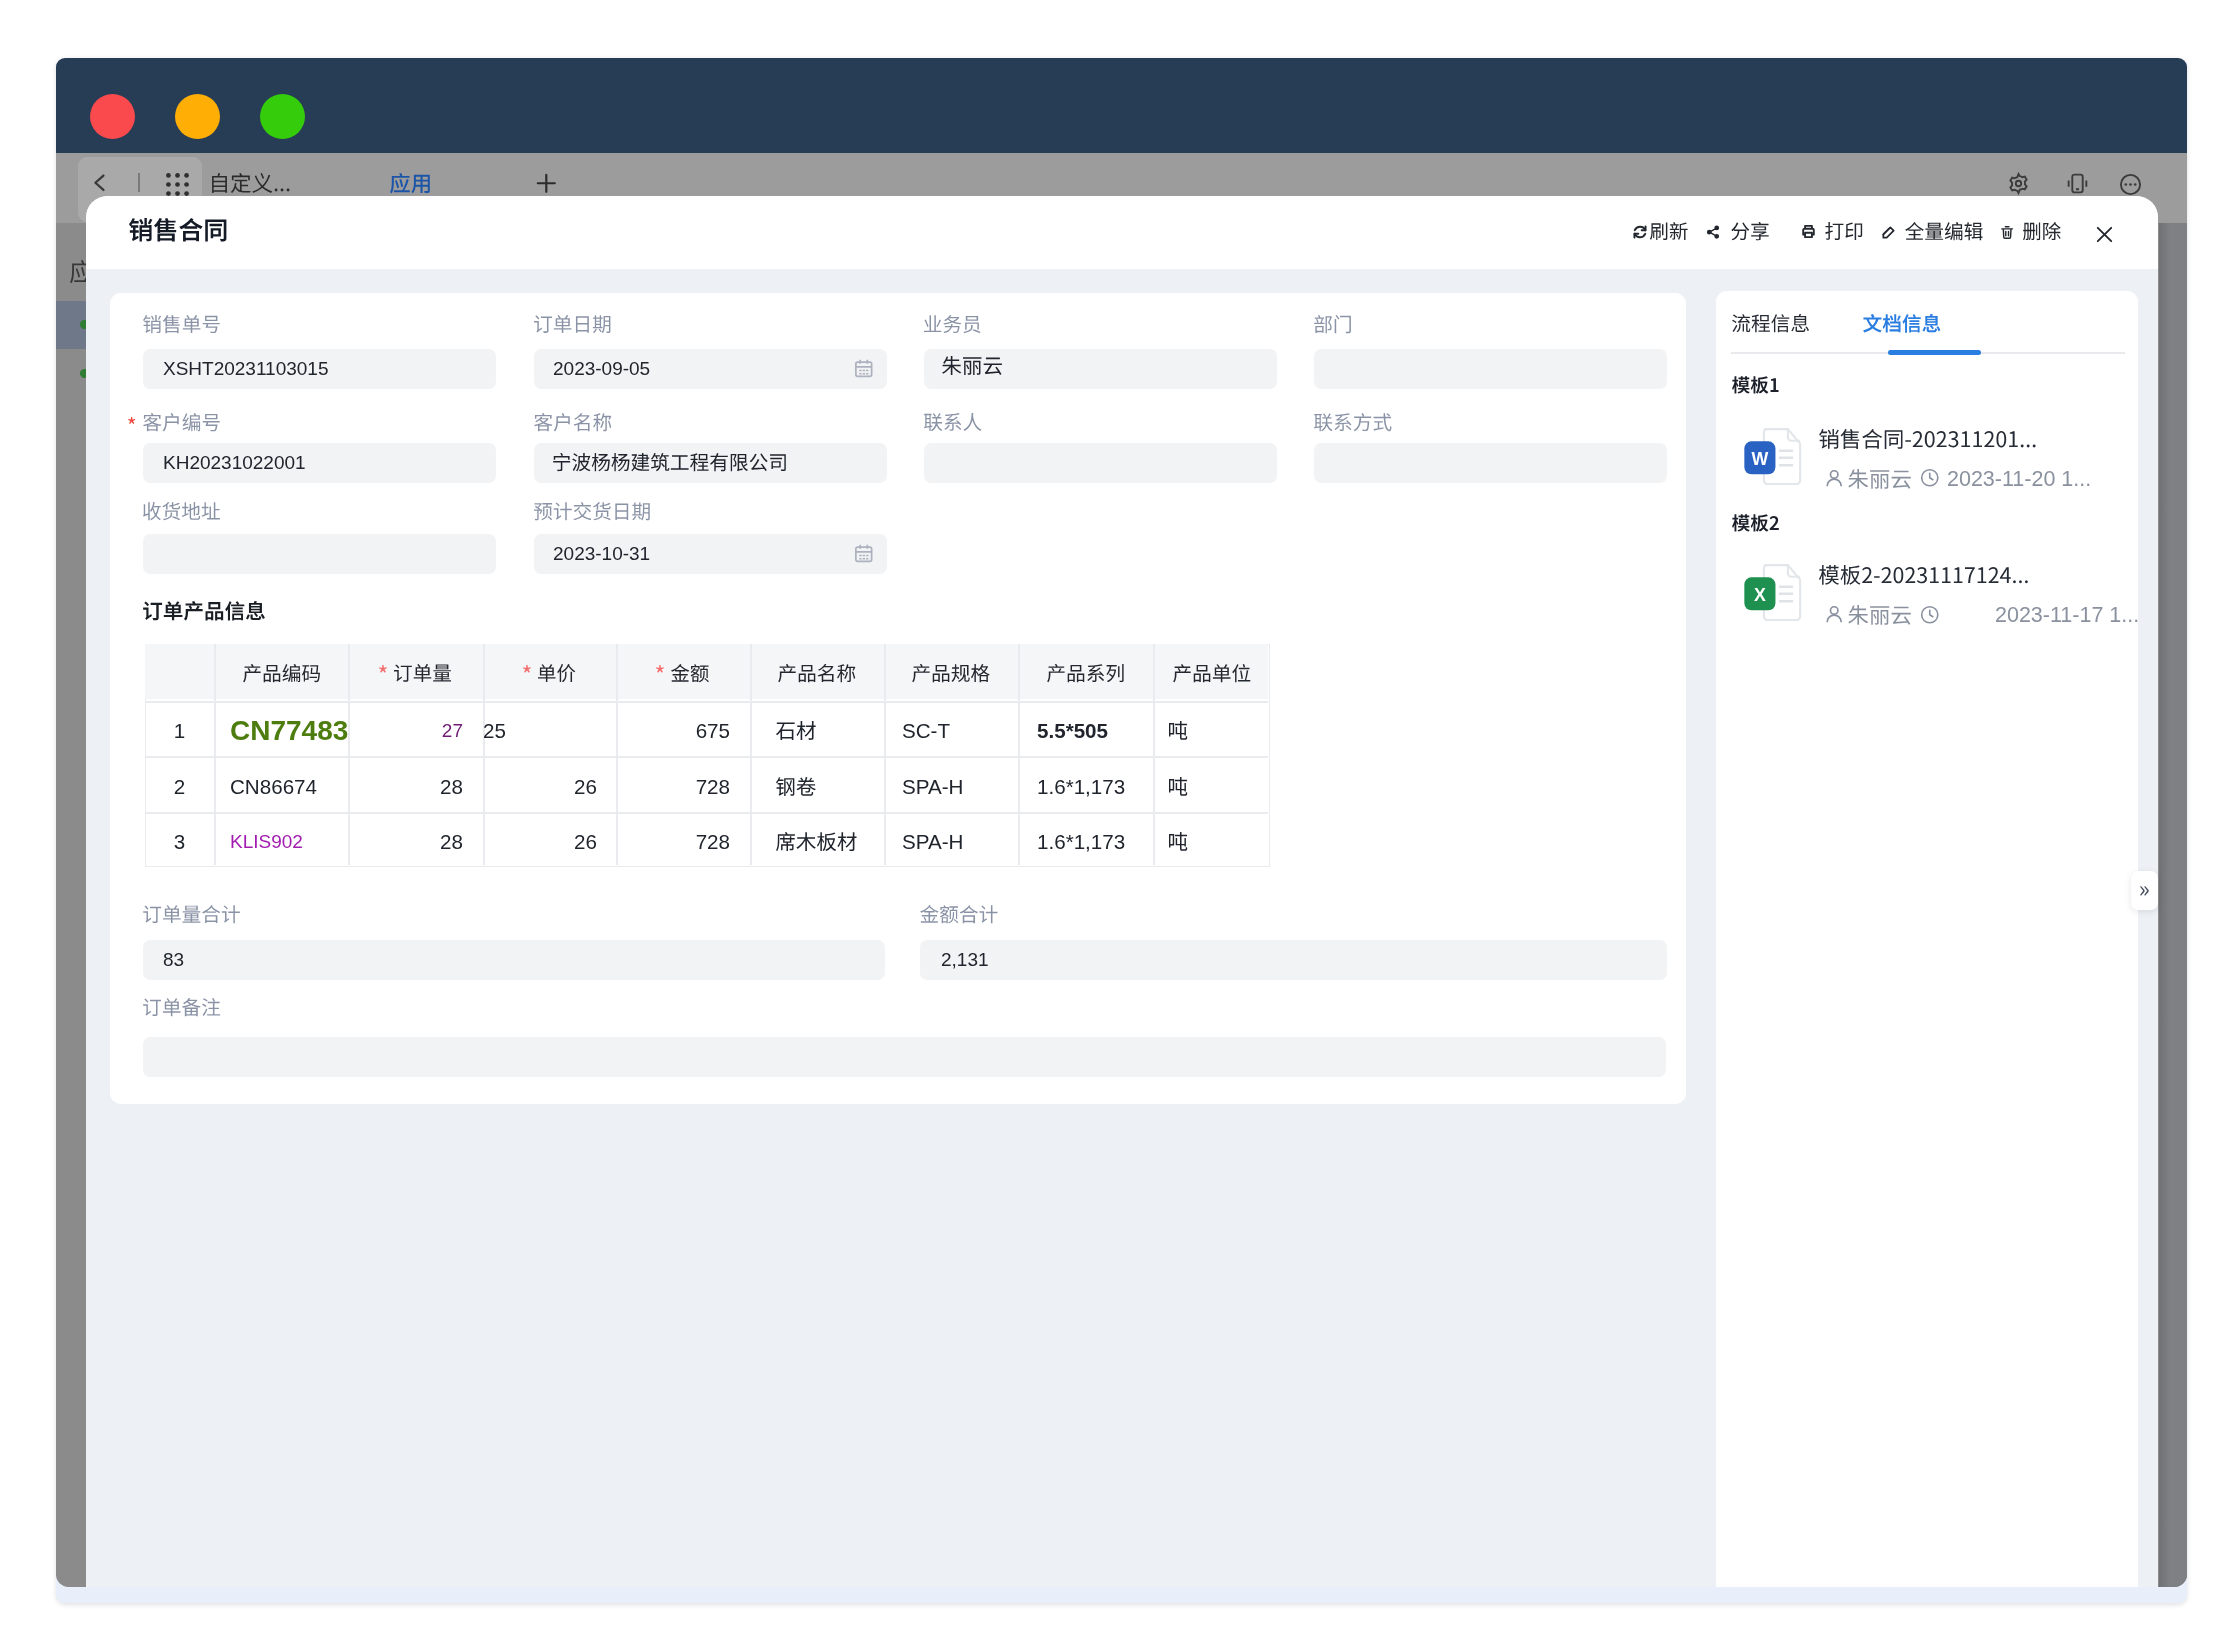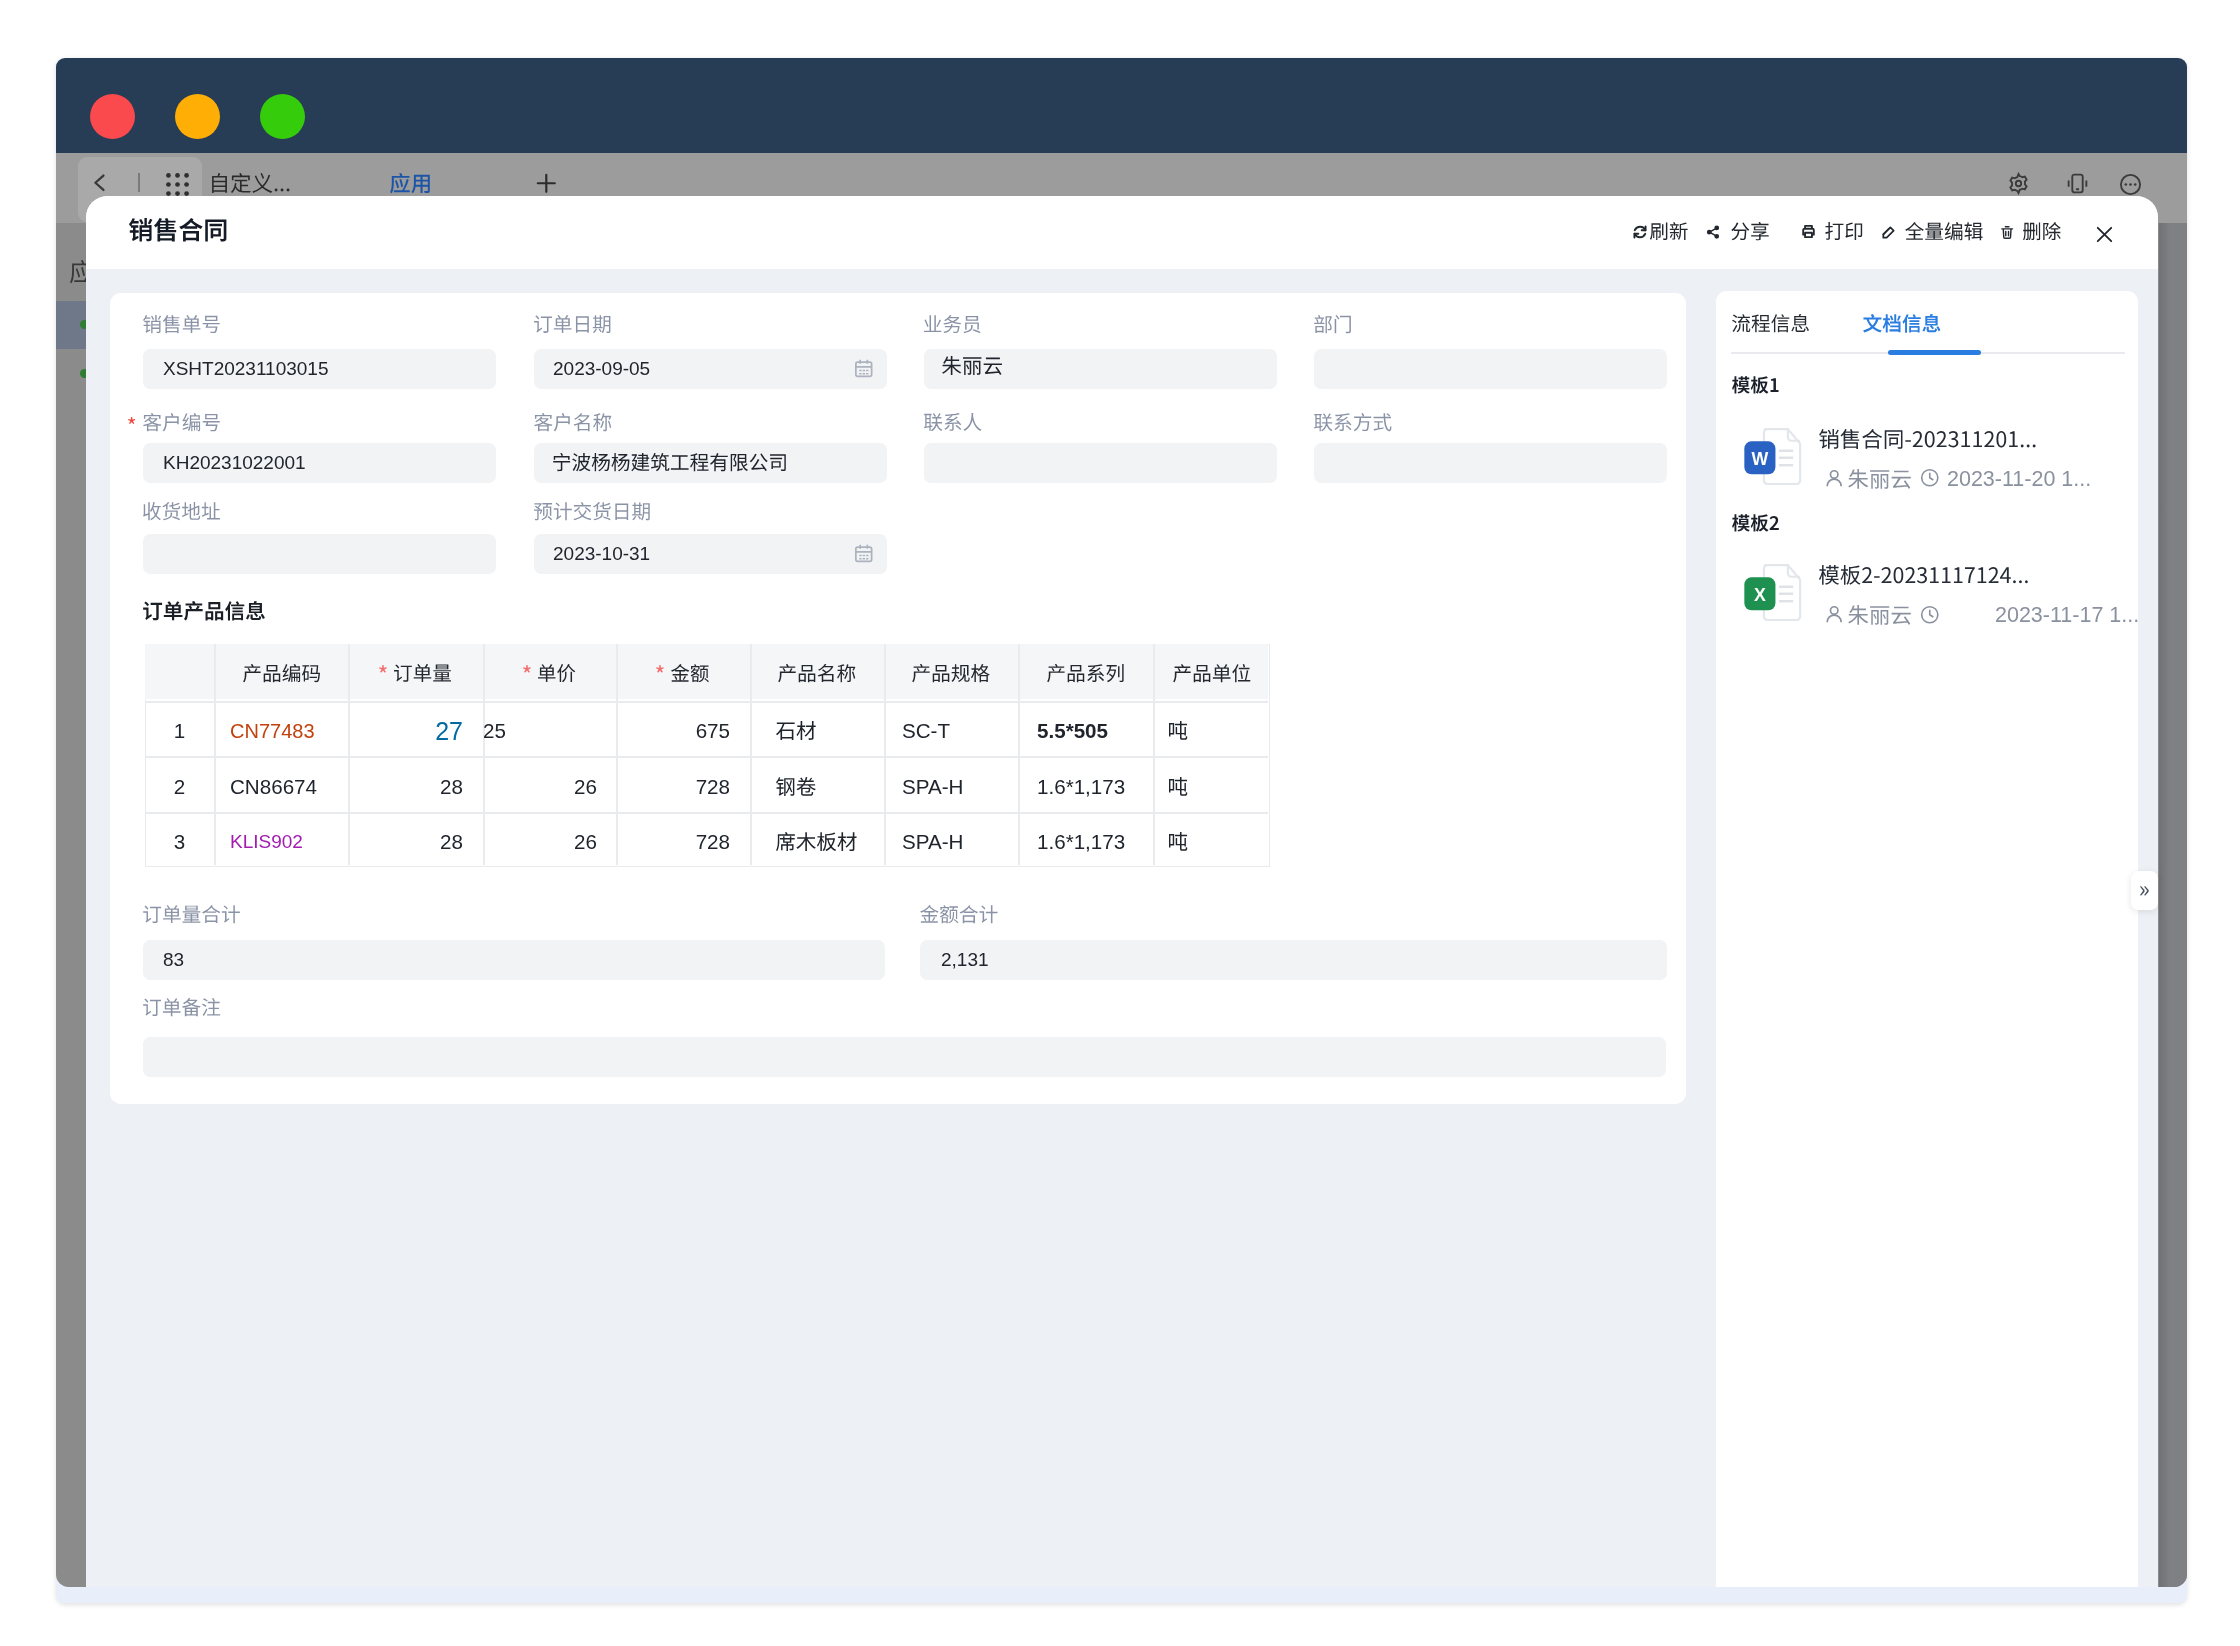--- a/index.html
+++ b/index.html
@@ -211,22 +211,22 @@
         <svg style="position:absolute;left:802px;top:371px;" width="79" height="19.7" viewBox="0.77 -18.51 88 22">
           <path d="M3.7 -10.2H20.4V-8.6H3.7ZM2.4 -15.8H19.9V-14.3H2.4ZM2.7 -10.2H4.5V-7.2Q4.5 -6.2 4.4 -5Q4.3 -3.8 4 -2.6Q3.8 -1.4 3.3 -0.2Q2.9 0.9 2.1 1.9Q2 1.8 1.8 1.5Q1.5 1.3 1.2 1.1Q1 0.9 0.8 0.8Q1.7 -0.4 2.1 -1.8Q2.5 -3.2 2.6 -4.6Q2.7 -6 2.7 -7.2ZM5.8 -13.5 7.2 -14.1Q7.8 -13.3 8.3 -12.5Q8.9 -11.6 9.2 -10.9L7.7 -10.3Q7.4 -10.9 6.9 -11.8Q6.3 -12.7 5.8 -13.5ZM15.2 -13.9 16.9 -13.3Q16.4 -12.4 15.7 -11.3Q15.1 -10.3 14.6 -9.6L13.3 -10.1Q13.6 -10.6 14 -11.3Q14.3 -12 14.6 -12.7Q14.9 -13.4 15.2 -13.9ZM9.4 -18.1 11 -18.5Q11.5 -17.9 12 -17.2Q12.4 -16.4 12.7 -15.9L10.9 -15.3Q10.7 -15.9 10.3 -16.7Q9.8 -17.4 9.4 -18.1ZM28.6 -16V-11.8H37.4V-16ZM27 -17.5H39.1V-10.2H27ZM23.8 -7.9H31.7V1.6H30V-6.3H25.4V1.8H23.8ZM34.1 -7.9H42.3V1.6H40.7V-6.3H35.7V1.8H34.1ZM24.5 -1H30.7V0.6H24.5ZM34.9 -1H41.4V0.6H34.9ZM45.4 -14.8H53.2V-13.3H45.4ZM44.9 -9.7H53.4V-8.2H44.9ZM48.6 -18.3H50.1V-11.1Q50.1 -9.7 50 -8Q49.9 -6.3 49.5 -4.6Q49.1 -2.9 48.3 -1.3Q47.4 0.3 46 1.5Q45.9 1.4 45.7 1.1Q45.5 0.9 45.2 0.7Q45 0.5 44.8 0.4Q46.2 -0.7 46.9 -2.2Q47.7 -3.6 48 -5.2Q48.4 -6.8 48.5 -8.3Q48.6 -9.8 48.6 -11.1ZM49.8 -7.1Q50 -6.9 50.4 -6.5Q50.8 -6 51.3 -5.5Q51.7 -4.9 52.2 -4.4Q52.7 -3.8 53 -3.4Q53.4 -2.9 53.6 -2.7L52.4 -1.5Q52.1 -1.9 51.7 -2.6Q51.2 -3.3 50.6 -4Q50.1 -4.7 49.6 -5.3Q49.1 -6 48.8 -6.3ZM54.5 -17.4H63.8V-5.7H62.1V-16H56.1V-5.7H54.5ZM59.1 -6.4H60.6V-0.8Q60.6 -0.3 60.7 -0.2Q60.9 -0 61.3 -0H62.8Q63.2 -0 63.4 -0.3Q63.6 -0.6 63.6 -1.3Q63.7 -2.1 63.8 -3.6Q64.1 -3.4 64.4 -3.3Q64.8 -3.1 65.1 -3Q65 -1.3 64.8 -0.4Q64.7 0.6 64.2 0.9Q63.8 1.3 62.9 1.3H61.1Q60 1.3 59.5 0.9Q59.1 0.5 59.1 -0.6ZM58.4 -14.1H59.9V-9.8Q59.9 -8.4 59.6 -6.9Q59.4 -5.3 58.7 -3.8Q58 -2.2 56.6 -0.8Q55.3 0.6 53.1 1.7Q53 1.6 52.9 1.3Q52.7 1.1 52.5 0.9Q52.3 0.7 52.1 0.5Q54.2 -0.5 55.4 -1.8Q56.7 -3.1 57.3 -4.4Q57.9 -5.8 58.1 -7.2Q58.4 -8.6 58.4 -9.9ZM78.2 -16.1H84.4V-14.7H78.2ZM76.2 -6.3H85.4V1.7H83.8V-4.9H77.7V1.8H76.2ZM76.8 -0.6H84.7V0.8H76.8ZM78.8 -18.5 80.4 -18.1Q79.8 -16.6 79 -15.2Q78.2 -13.9 77.2 -12.7Q76.3 -11.5 75.3 -10.7Q75.1 -10.8 74.9 -11Q74.7 -11.2 74.4 -11.4Q74.2 -11.6 74 -11.8Q75.5 -13 76.8 -14.7Q78 -16.5 78.8 -18.5ZM83.9 -16.1H84.2L84.5 -16.2L85.6 -15.7Q84.8 -13.6 83.7 -12Q82.5 -10.3 81 -9Q79.6 -7.6 77.9 -6.7Q76.2 -5.7 74.4 -5.1Q74.3 -5.4 74 -5.8Q73.7 -6.2 73.5 -6.4Q75.2 -6.9 76.8 -7.8Q78.4 -8.7 79.8 -9.9Q81.2 -11.1 82.2 -12.6Q83.3 -14.1 83.9 -15.8ZM78 -15Q78.7 -13.4 80 -11.8Q81.3 -10.3 83.2 -9Q85.1 -7.7 87.5 -6.9Q87.3 -6.8 87.1 -6.5Q86.9 -6.3 86.8 -6Q86.6 -5.8 86.5 -5.6Q84 -6.4 82.1 -7.8Q80.2 -9.2 78.9 -10.9Q77.6 -12.6 76.8 -14.2ZM67.1 -13.8H74.9V-12.2H67.1ZM70.4 -18.5H72V1.7H70.4ZM70.4 -12.8 71.4 -12.4Q71.2 -11.1 70.7 -9.7Q70.3 -8.3 69.8 -6.9Q69.3 -5.6 68.7 -4.4Q68.1 -3.2 67.5 -2.4Q67.4 -2.7 67.1 -3.1Q66.8 -3.6 66.6 -3.8Q67.2 -4.6 67.8 -5.6Q68.3 -6.7 68.8 -7.9Q69.3 -9.1 69.7 -10.3Q70.1 -11.6 70.4 -12.8ZM71.9 -11.3Q72.1 -11.1 72.5 -10.6Q72.9 -10.2 73.4 -9.6Q73.9 -9 74.3 -8.5Q74.6 -8.1 74.8 -7.8L73.8 -6.6Q73.6 -6.9 73.3 -7.5Q72.9 -8 72.5 -8.6Q72.1 -9.2 71.7 -9.8Q71.3 -10.3 71.1 -10.6Z" fill="#23272E"></path>
         </svg>
         <svg style="position:absolute;left:937px;top:371px;" width="78" height="19.7" viewBox="0.77 -18.51 87 22">
           <path d="M3.7 -10.2H20.4V-8.6H3.7ZM2.4 -15.8H19.9V-14.3H2.4ZM2.7 -10.2H4.5V-7.2Q4.5 -6.2 4.4 -5Q4.3 -3.8 4 -2.6Q3.8 -1.4 3.3 -0.2Q2.9 0.9 2.1 1.9Q2 1.8 1.8 1.5Q1.5 1.3 1.2 1.1Q1 0.9 0.8 0.8Q1.7 -0.4 2.1 -1.8Q2.5 -3.2 2.6 -4.6Q2.7 -6 2.7 -7.2ZM5.8 -13.5 7.2 -14.1Q7.8 -13.3 8.3 -12.5Q8.9 -11.6 9.2 -10.9L7.7 -10.3Q7.4 -10.9 6.9 -11.8Q6.3 -12.7 5.8 -13.5ZM15.2 -13.9 16.9 -13.3Q16.4 -12.4 15.7 -11.3Q15.1 -10.3 14.6 -9.6L13.3 -10.1Q13.6 -10.6 14 -11.3Q14.3 -12 14.6 -12.7Q14.9 -13.4 15.2 -13.9ZM9.4 -18.1 11 -18.5Q11.5 -17.9 12 -17.2Q12.4 -16.4 12.7 -15.9L10.9 -15.3Q10.7 -15.9 10.3 -16.7Q9.8 -17.4 9.4 -18.1ZM28.6 -16V-11.8H37.4V-16ZM27 -17.5H39.1V-10.2H27ZM23.8 -7.9H31.7V1.6H30V-6.3H25.4V1.8H23.8ZM34.1 -7.9H42.3V1.6H40.7V-6.3H35.7V1.8H34.1ZM24.5 -1H30.7V0.6H24.5ZM34.9 -1H41.4V0.6H34.9ZM50.3 -4.9 51.9 -4.3Q51.3 -3.5 50.4 -2.6Q49.6 -1.7 48.7 -0.9Q47.8 -0.2 47 0.4Q46.8 0.3 46.6 0.1Q46.3 -0.1 46 -0.3Q45.8 -0.5 45.5 -0.7Q46.9 -1.5 48.1 -2.6Q49.4 -3.7 50.3 -4.9ZM58 -4.2 59.3 -5Q60.2 -4.4 61.2 -3.6Q62.2 -2.7 63.1 -1.9Q64 -1.1 64.6 -0.5L63.2 0.5Q62.6 -0.1 61.8 -1Q60.9 -1.8 59.9 -2.6Q58.9 -3.5 58 -4.2ZM54.4 -6.7H56V-0.4Q56 0.3 55.9 0.6Q55.7 1 55.1 1.2Q54.6 1.4 53.7 1.5Q52.9 1.5 51.7 1.5Q51.6 1.1 51.4 0.7Q51.2 0.2 51 -0.1Q51.7 -0.1 52.3 -0.1Q52.9 -0.1 53.3 -0.1Q53.8 -0.1 53.9 -0.1Q54.2 -0.1 54.3 -0.2Q54.4 -0.3 54.4 -0.4ZM61.7 -18.3 62.8 -16.9Q61.3 -16.6 59.3 -16.3Q57.4 -16 55.3 -15.8Q53.1 -15.5 51 -15.4Q48.8 -15.2 46.8 -15.1Q46.7 -15.4 46.6 -15.9Q46.5 -16.3 46.3 -16.6Q48.4 -16.7 50.5 -16.8Q52.6 -17 54.7 -17.2Q56.7 -17.4 58.5 -17.7Q60.3 -18 61.7 -18.3ZM46.8 -5.4Q46.8 -5.6 46.7 -5.8Q46.6 -6.1 46.5 -6.4Q46.4 -6.7 46.3 -6.9Q46.9 -7 47.6 -7.3Q48.4 -7.6 49.4 -8.1Q50 -8.4 51.1 -9Q52.2 -9.6 53.6 -10.5Q55 -11.3 56.5 -12.4Q58 -13.4 59.4 -14.5L60.6 -13.5Q57.5 -11.1 54.3 -9.3Q51.1 -7.4 48 -6.1V-6.1Q48 -6.1 47.8 -6Q47.6 -5.9 47.4 -5.8Q47.2 -5.7 47 -5.6Q46.8 -5.5 46.8 -5.4ZM46.8 -5.4 46.8 -6.6 47.9 -7.2 62 -8.1Q62 -7.8 62 -7.4Q62 -7 62 -6.8Q58.7 -6.5 56.4 -6.4Q54 -6.2 52.4 -6.1Q50.8 -5.9 49.8 -5.8Q48.8 -5.7 48.2 -5.7Q47.6 -5.6 47.3 -5.5Q47 -5.5 46.8 -5.4ZM48 -10Q48 -10.1 47.9 -10.4Q47.9 -10.7 47.8 -11Q47.7 -11.3 47.6 -11.5Q47.9 -11.5 48.3 -11.7Q48.7 -12 49.2 -12.3Q49.4 -12.5 50 -12.9Q50.5 -13.3 51.1 -13.9Q51.8 -14.5 52.5 -15.2Q53.2 -15.9 53.8 -16.6L55.2 -15.8Q53.7 -14.3 52.2 -13Q50.6 -11.7 49.1 -10.7V-10.7Q49.1 -10.7 48.9 -10.6Q48.8 -10.6 48.6 -10.5Q48.4 -10.4 48.2 -10.2Q48 -10.1 48 -10ZM48 -10 48 -11.1 48.9 -11.6 56.6 -12Q56.5 -11.7 56.5 -11.3Q56.4 -10.9 56.4 -10.7Q53.8 -10.5 52.2 -10.4Q50.6 -10.3 49.8 -10.3Q49 -10.2 48.6 -10.1Q48.2 -10.1 48 -10ZM58.6 -9.8 59.9 -10.4Q60.7 -9.7 61.6 -8.8Q62.5 -7.9 63.2 -7.1Q63.9 -6.2 64.4 -5.5L63.1 -4.7Q62.6 -5.4 61.9 -6.3Q61.2 -7.2 60.3 -8.1Q59.4 -9 58.6 -9.8ZM67.3 -17.3H78.6V-15.7H67.3ZM71.1 -16.7 72.7 -16.4Q72.3 -14.3 71.7 -12.5Q71 -10.6 70.2 -8.9Q69.4 -7.3 68.4 -6.1Q68.3 -6.2 68.1 -6.4Q67.8 -6.7 67.6 -6.9Q67.3 -7.1 67.2 -7.2Q68.1 -8.3 68.9 -9.8Q69.6 -11.3 70.2 -13Q70.8 -14.8 71.1 -16.7ZM71.1 -12.4H76.6V-10.9H70.6ZM76.3 -12.4H76.6L76.9 -12.5L77.9 -12.1Q77.4 -8.3 76.1 -5.6Q74.8 -2.8 72.9 -1Q71.1 0.8 68.7 1.9Q68.6 1.7 68.5 1.4Q68.3 1.1 68.1 0.9Q67.9 0.7 67.7 0.5Q69.9 -0.4 71.7 -2Q73.4 -3.7 74.6 -6.2Q75.8 -8.7 76.3 -12.1ZM70 -6.6 70.9 -7.9Q71.6 -7.5 72.3 -6.9Q73 -6.4 73.6 -5.9Q74.2 -5.4 74.6 -5L73.7 -3.6Q73.3 -4.1 72.6 -4.6Q72 -5.1 71.3 -5.7Q70.6 -6.2 70 -6.6ZM80.1 -15.9H81.7V-3.6H80.1ZM84.7 -18.4H86.3V-0.4Q86.3 0.4 86.1 0.8Q85.9 1.2 85.4 1.4Q84.9 1.6 84.1 1.6Q83.3 1.7 82 1.7Q82 1.4 81.8 0.9Q81.6 0.4 81.5 0.1Q82.4 0.1 83.1 0.1Q83.9 0.1 84.2 0.1Q84.4 0.1 84.5 -0Q84.7 -0.1 84.7 -0.4Z" fill="#23272E"></path>
         </svg>
         <svg style="position:absolute;left:1063px;top:371px;" width="79" height="19.7" viewBox="0.77 -18.64 88 22">
           <path d="M3.7 -10.2H20.4V-8.6H3.7ZM2.4 -15.8H19.9V-14.3H2.4ZM2.7 -10.2H4.5V-7.2Q4.5 -6.2 4.4 -5Q4.3 -3.8 4 -2.6Q3.8 -1.4 3.3 -0.2Q2.9 0.9 2.1 1.9Q2 1.8 1.8 1.5Q1.5 1.3 1.2 1.1Q1 0.9 0.8 0.8Q1.7 -0.4 2.1 -1.8Q2.5 -3.2 2.6 -4.6Q2.7 -6 2.7 -7.2ZM5.8 -13.5 7.2 -14.1Q7.8 -13.3 8.3 -12.5Q8.9 -11.6 9.2 -10.9L7.7 -10.3Q7.4 -10.9 6.9 -11.8Q6.3 -12.7 5.8 -13.5ZM15.2 -13.9 16.9 -13.3Q16.4 -12.4 15.7 -11.3Q15.1 -10.3 14.6 -9.6L13.3 -10.1Q13.6 -10.6 14 -11.3Q14.3 -12 14.6 -12.7Q14.9 -13.4 15.2 -13.9ZM9.4 -18.1 11 -18.5Q11.5 -17.9 12 -17.2Q12.4 -16.4 12.7 -15.9L10.9 -15.3Q10.7 -15.9 10.3 -16.7Q9.8 -17.4 9.4 -18.1ZM28.6 -16V-11.8H37.4V-16ZM27 -17.5H39.1V-10.2H27ZM23.8 -7.9H31.7V1.6H30V-6.3H25.4V1.8H23.8ZM34.1 -7.9H42.3V1.6H40.7V-6.3H35.7V1.8H34.1ZM24.5 -1H30.7V0.6H24.5ZM34.9 -1H41.4V0.6H34.9ZM54.1 -13.9H55.8V1.7H54.1ZM48.9 -9.6V-7.2H61.3V-9.6ZM48.9 -13.3V-10.9H61.3V-13.3ZM47.3 -14.7H63V-5.8H47.3ZM45.2 -3.7H64.9V-2.2H45.2ZM49.2 -17.7 50.6 -18.4Q51.3 -17.7 51.9 -16.7Q52.6 -15.8 52.9 -15.1L51.5 -14.4Q51.2 -15.1 50.5 -16Q49.8 -17 49.2 -17.7ZM59.6 -18.4 61.4 -17.8Q60.7 -16.7 60 -15.7Q59.2 -14.6 58.6 -13.8L57.2 -14.4Q57.6 -14.9 58 -15.6Q58.5 -16.3 58.9 -17Q59.3 -17.8 59.6 -18.4ZM74.1 -14.5H86.1V-12.9H74.1ZM75.6 -11.2 77.1 -11.5Q77.3 -10.4 77.6 -9.1Q77.9 -7.8 78.1 -6.6Q78.3 -5.3 78.5 -4.2Q78.6 -3.1 78.7 -2.2L77.1 -1.8Q77 -2.6 76.9 -3.8Q76.7 -4.9 76.5 -6.2Q76.3 -7.5 76.1 -8.8Q75.8 -10.1 75.6 -11.2ZM83 -11.7 84.8 -11.4Q84.5 -10.1 84.2 -8.5Q83.9 -7 83.6 -5.5Q83.3 -4 82.9 -2.6Q82.6 -1.2 82.3 -0.1L80.8 -0.5Q81.1 -1.6 81.5 -3Q81.8 -4.4 82.1 -5.9Q82.4 -7.5 82.6 -8.9Q82.9 -10.4 83 -11.7ZM73.2 -0.7H87V0.8H73.2ZM78.5 -18.2 80.1 -18.6Q80.4 -17.8 80.7 -16.9Q81.1 -15.9 81.2 -15.2L79.6 -14.7Q79.4 -15.4 79.1 -16.4Q78.8 -17.4 78.5 -18.2ZM72.3 -18.4 73.9 -17.9Q73.1 -16.1 72.2 -14.2Q71.2 -12.4 70.1 -10.8Q69 -9.2 67.8 -8Q67.7 -8.2 67.5 -8.5Q67.4 -8.8 67.2 -9.1Q67 -9.4 66.8 -9.6Q67.9 -10.7 68.9 -12.1Q69.9 -13.5 70.8 -15.1Q71.7 -16.7 72.3 -18.4ZM70 -12.7 71.6 -14.4 71.6 -14.3V1.7H70Z" fill="#23272E"></path>
         </svg>
         <div class="a" style="left:35px;top:410px;font-size:20.6px;color:#20252D;font-weight:400;white-space:nowrap;width:69px;text-align:center;line-height:56px">1</div>
-        <div class="a" style="left:120px;top:410px;font-size:20px;color:#c2410c;font-weight:400;white-space:nowrap;line-height:56px">CN77483</div>
-        <div class="a" style="left:238px;top:410px;font-size:25px;color:#0369a1;font-weight:400;white-space:nowrap;width:115px;text-align:right;line-height:56px">27</div>
+        <div class="a" style="left:120px;top:410px;font-size:28px;color:#4d7c0f;font-weight:700;white-space:nowrap;line-height:56px">CN77483</div>
+        <div class="a" style="left:238px;top:410px;font-size:19px;color:#701a75;font-weight:400;white-space:nowrap;width:115px;text-align:right;line-height:56px">27</div>
         <div class="a" style="left:373px;top:410px;font-size:20.6px;color:#20252D;font-weight:400;white-space:nowrap;width:114px;text-align:left;line-height:56px">25</div>
         <div class="a" style="left:506px;top:410px;font-size:20.6px;color:#20252D;font-weight:400;white-space:nowrap;width:114px;text-align:right;line-height:56px">675</div>
         <svg style="position:absolute;left:666px;top:428px;" width="41" height="20.6" viewBox="0.57 -19.33 46 23">
           <path d="M1.5 -17.6H21.5V-15.9H1.5ZM6.4 -1.4H19.4V0.2H6.4ZM5.6 -9.9H20.1V1.8H18.3V-8.2H7.4V1.8H5.6ZM8.4 -16.8 10.2 -16.3Q9.4 -13.9 8.2 -11.5Q7 -9.1 5.4 -7.1Q3.8 -5 1.8 -3.4Q1.6 -3.6 1.4 -3.9Q1.2 -4.1 1 -4.3Q0.8 -4.6 0.6 -4.7Q2.5 -6.2 4 -8.2Q5.5 -10.1 6.7 -12.4Q7.8 -14.6 8.4 -16.8ZM34 -14.4H45.1V-12.7H34ZM40.9 -19.3H42.7V-0.5Q42.7 0.4 42.4 0.8Q42.2 1.3 41.6 1.5Q41 1.7 40 1.7Q39 1.8 37.5 1.8Q37.4 1.4 37.2 0.9Q37.1 0.4 36.9 0Q38 0.1 39 0.1Q40 0.1 40.3 0.1Q40.6 0 40.7 -0.1Q40.9 -0.2 40.9 -0.5ZM40.7 -13.6 42.1 -12.8Q41.4 -11.3 40.5 -9.7Q39.6 -8.1 38.5 -6.7Q37.4 -5.2 36.2 -4Q35.1 -2.7 33.9 -1.8Q33.7 -2.2 33.3 -2.6Q33 -3 32.6 -3.2Q33.8 -4 35 -5.2Q36.2 -6.4 37.2 -7.8Q38.3 -9.2 39.2 -10.7Q40.1 -12.1 40.7 -13.6ZM24.4 -14.4H33.1V-12.7H24.4ZM28.2 -19.3H30V1.8H28.2ZM28.1 -13.4 29.4 -12.9Q29 -11.5 28.5 -10Q28 -8.6 27.3 -7.1Q26.7 -5.7 26 -4.5Q25.3 -3.2 24.6 -2.4Q24.4 -2.8 24.1 -3.2Q23.8 -3.7 23.6 -4Q24.3 -4.8 25 -5.9Q25.7 -7 26.3 -8.2Q26.9 -9.5 27.4 -10.8Q27.8 -12.1 28.1 -13.4ZM29.8 -12.3Q30 -12.1 30.4 -11.6Q30.8 -11.2 31.3 -10.6Q31.8 -10.1 32.3 -9.5Q32.8 -8.9 33.1 -8.5Q33.5 -8 33.7 -7.8L32.6 -6.3Q32.3 -6.8 31.8 -7.5Q31.4 -8.2 30.8 -8.9Q30.2 -9.7 29.7 -10.4Q29.2 -11 28.9 -11.4Z" fill="#20252D"></path>
         </svg>
         <div class="a" style="left:792px;top:410px;font-size:20.6px;color:#20252D;font-weight:400;white-space:nowrap;line-height:56px">SC-T</div>
         <div class="a" style="left:927px;top:410px;font-size:20.6px;color:#20252D;font-weight:700;white-space:nowrap;line-height:56px">5.5*505</div>
         <svg style="position:absolute;left:1059px;top:428px;" width="19.7" height="20.6" viewBox="1.71 -19.28 22 23">
           <path d="M19 -12.5H20.6V-3.1H19ZM14 -19.3H15.7V-1.3Q15.7 -0.7 15.8 -0.4Q15.9 -0.1 16.1 0Q16.5 0.1 17 0.1Q17.3 0.1 17.8 0.1Q18.4 0.1 18.8 0.1Q19 0.1 19.3 0.1Q19.6 0.1 19.8 0.1Q20 0 20.1 -0.1Q20.3 -0.2 20.4 -0.5Q20.4 -0.8 20.5 -1.3Q20.5 -1.9 20.5 -2.6Q20.8 -2.4 21.3 -2.2Q21.7 -2 22.1 -1.8Q22.1 -1.1 22 -0.4Q21.9 0.3 21.8 0.6Q21.6 1 21.3 1.2Q21.1 1.4 20.7 1.6Q20.3 1.7 19.9 1.7Q19.4 1.7 18.9 1.7Q18.7 1.7 18.2 1.7Q17.8 1.7 17.3 1.7Q16.9 1.7 16.7 1.7Q16.3 1.7 15.7 1.7Q15.2 1.6 14.8 1.3Q14.6 1.2 14.4 0.9Q14.2 0.6 14.1 0.1Q14 -0.4 14 -1.4ZM8.4 -16.1H21.9V-14.5H8.4ZM9.2 -12.5H10.8V-6H20.2V-4.4H9.2ZM2.5 -17.1H7.5V-4.3H2.5V-5.9H5.9V-15.5H2.5ZM1.7 -17.1H3.3V-2.1H1.7Z" fill="#20252D"></path>
         </svg>

